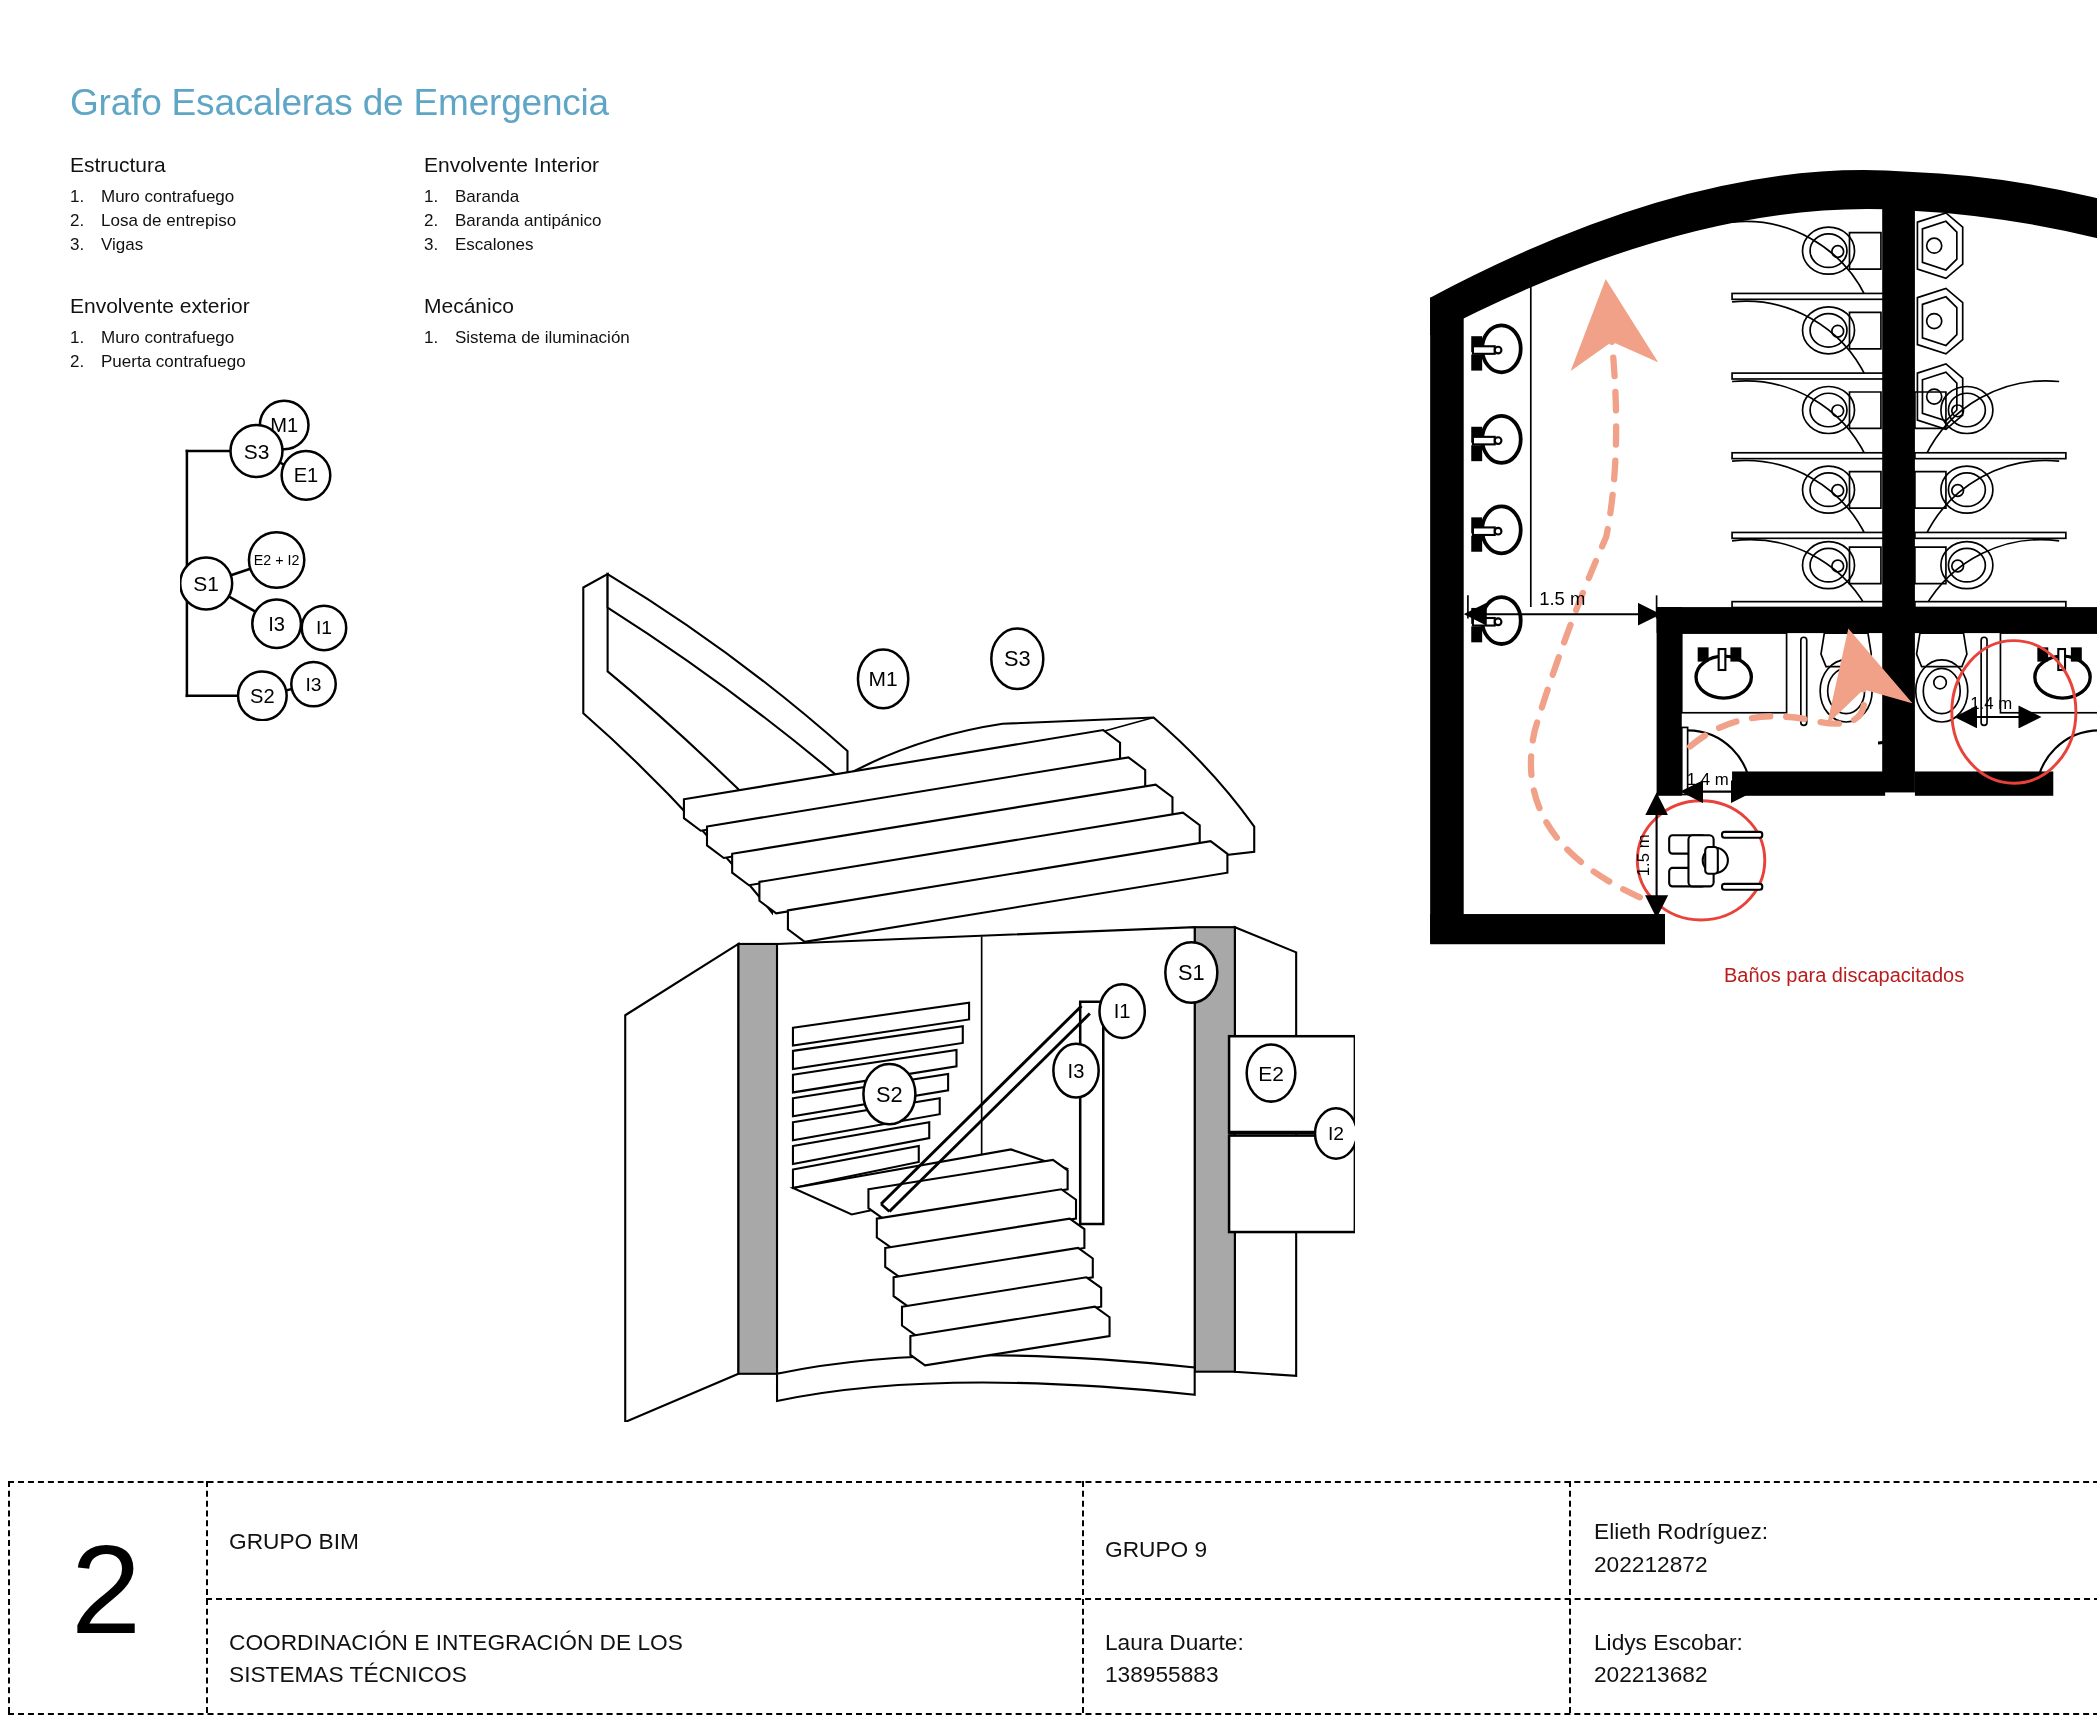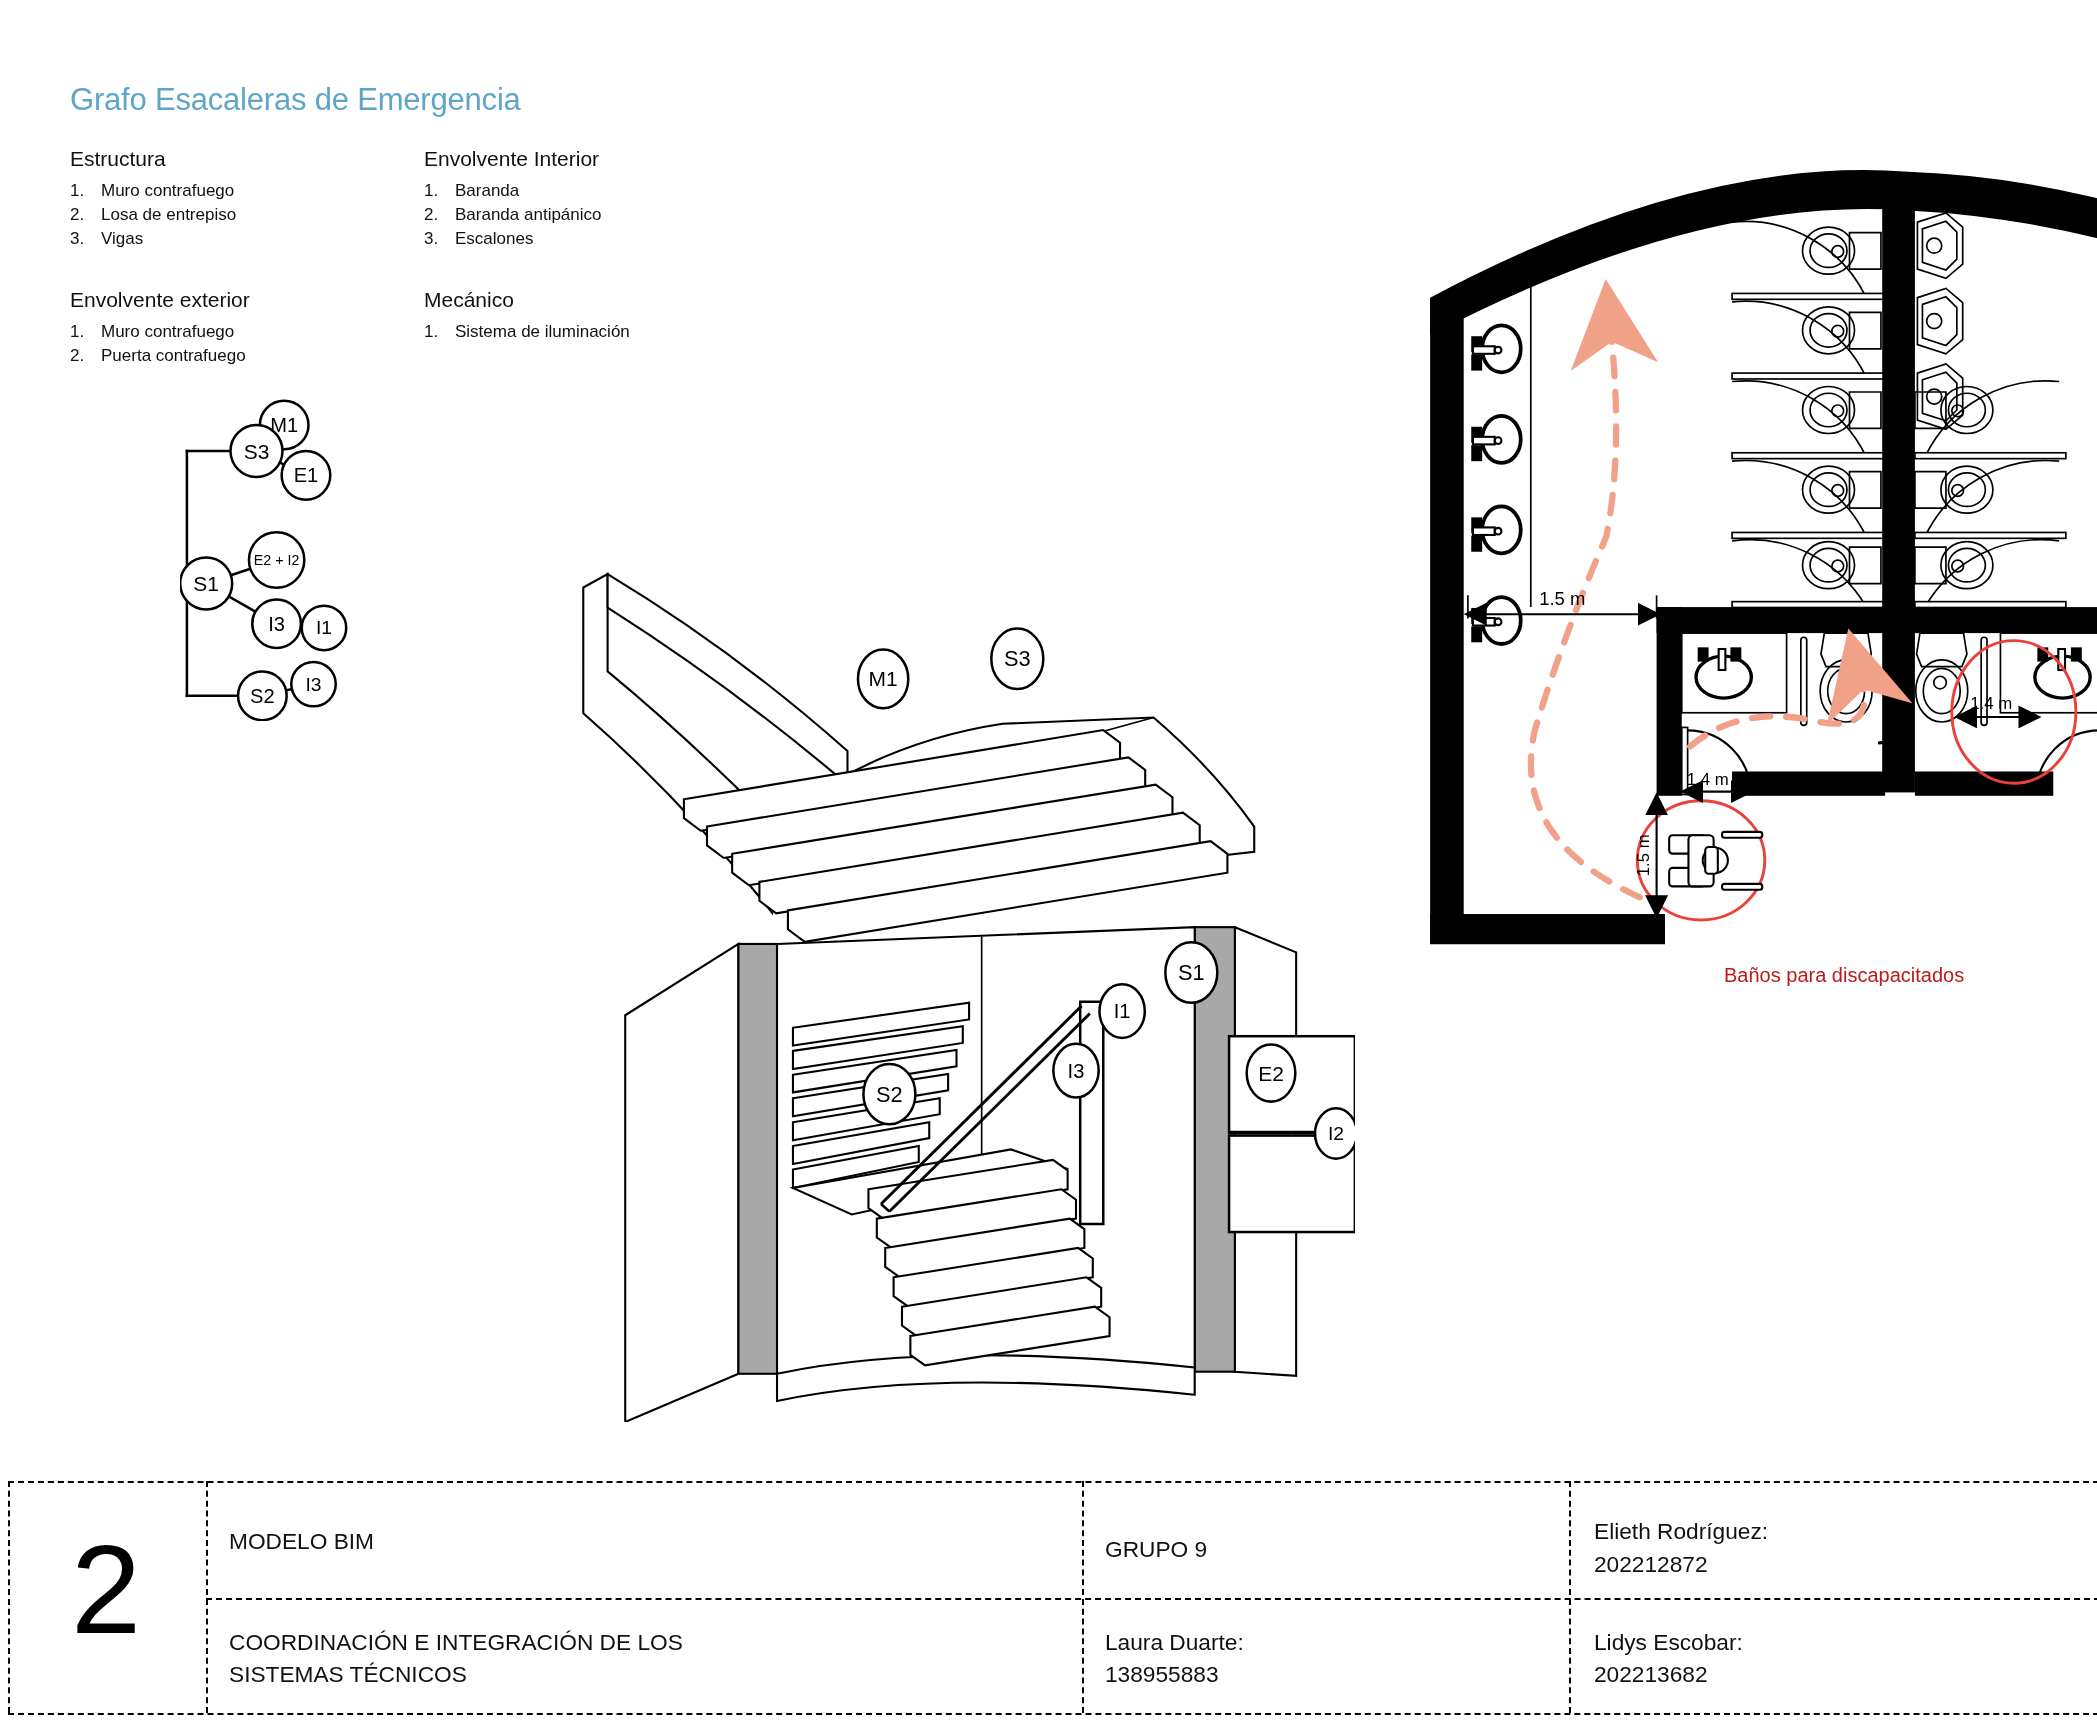--- a/index.html
+++ b/index.html
@@ -7,21 +7,21 @@
   body{
     width:2478px;height:1734px;position:relative;overflow:hidden;
     font-family:"Liberation Sans", sans-serif;color:#000;
     -webkit-font-smoothing:antialiased;
   }
   .abs{position:absolute;}
 
   
   #legend-block{left:70px;top:84px;width:629px;}
   #board-title{
-    font-size:31px;letter-spacing:-0.2px;line-height:1;
+    font-size:37px;letter-spacing:-0.2px;line-height:1;
     color:#5fa6c6;font-weight:400;white-space:nowrap;
   }
   .legend-columns{display:flex;gap:94px;margin-top:33px;}
   .legend-col{width:260px;}
   .legend-group{margin-bottom:37px;}
   .legend-group:last-child{margin-bottom:0;}
   .legend-heading{
     font-size:21px;line-height:1.05;font-weight:400;color:#111;
     margin-bottom:9.2px;white-space:nowrap;
   }
@@ -587,21 +587,21 @@
 
     <div class="dash-v" style="left:8.4px;   top:0px; height:232px;"></div>
     <div class="dash-v" style="left:206px;  top:0px; height:232px;"></div>
     <div class="dash-v" style="left:1082px; top:0px; height:232px;"></div>
     <div class="dash-v" style="left:1569px; top:0px; height:232px;"></div>
 
   </div>
 
   <div class="tb-num" style="left:71px;top:46px;">2</div>
 
-  <div class="tb-text" style="left:229px;top:47px;">MODELO BIM</div>
+  <div class="tb-text" style="left:229px;top:47px;">GRUPO BIM</div>
 
   <div class="tb-text" style="left:229px;top:148px;">COORDINACIÓN E INTEGRACIÓN DE LOS</div>
   <div class="tb-text" style="left:229px;top:180px;">SISTEMAS TÉCNICOS</div>
 
   <div class="tb-text" style="left:1105px;top:55px;">GRUPO 9</div>
 
   <div class="tb-text" style="left:1105px;top:148px;">Laura Duarte:</div>
   <div class="tb-text" style="left:1105px;top:180px;">138955883</div>
 
   <div class="tb-text" style="left:1594px;top:37px;">Elieth Rodríguez:</div>

